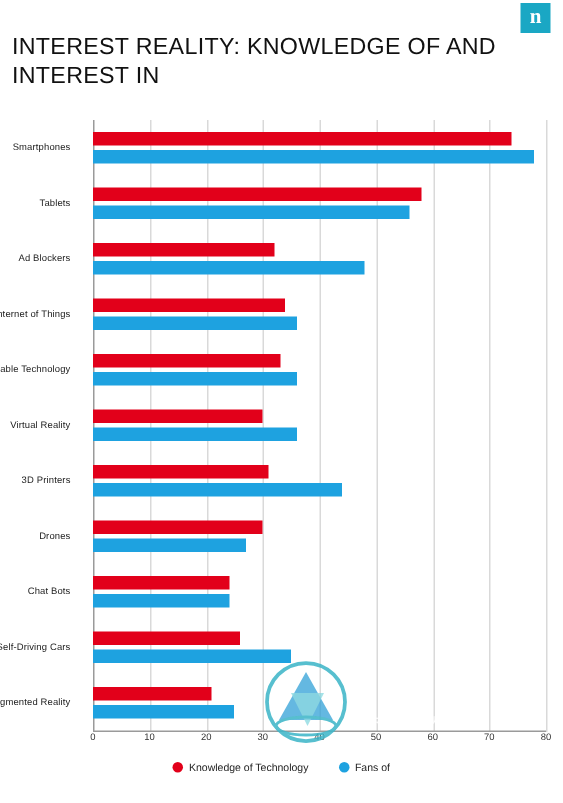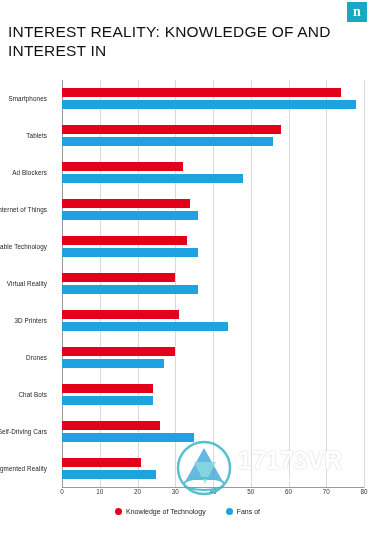--- a/index.html
+++ b/index.html
@@ -193,15 +193,14 @@
 
 <div class="watermark">
   <svg width="196" height="62" viewBox="0 0 196 62">
     <g opacity="0.95">
       <circle cx="32" cy="28" r="26" fill="none" stroke="#3fb6c8" stroke-width="2.5"></circle>
       <path d="M32 8 L50 40 L14 40 Z" fill="#2e9fd6" opacity="0.85"></path>
       <path d="M22 22 L44 22 L33 44 Z" fill="#7fd4dd" opacity="0.8"></path>
       <ellipse cx="32" cy="44" rx="20" ry="6" fill="none" stroke="#3fb6c8" stroke-width="2"></ellipse>
     </g>
   </svg>
-  <div class="wm-text">17173VR</div>
   <div class="wm-sub">VR世界 从此开启</div>
 </div>
 
 </body></html>

